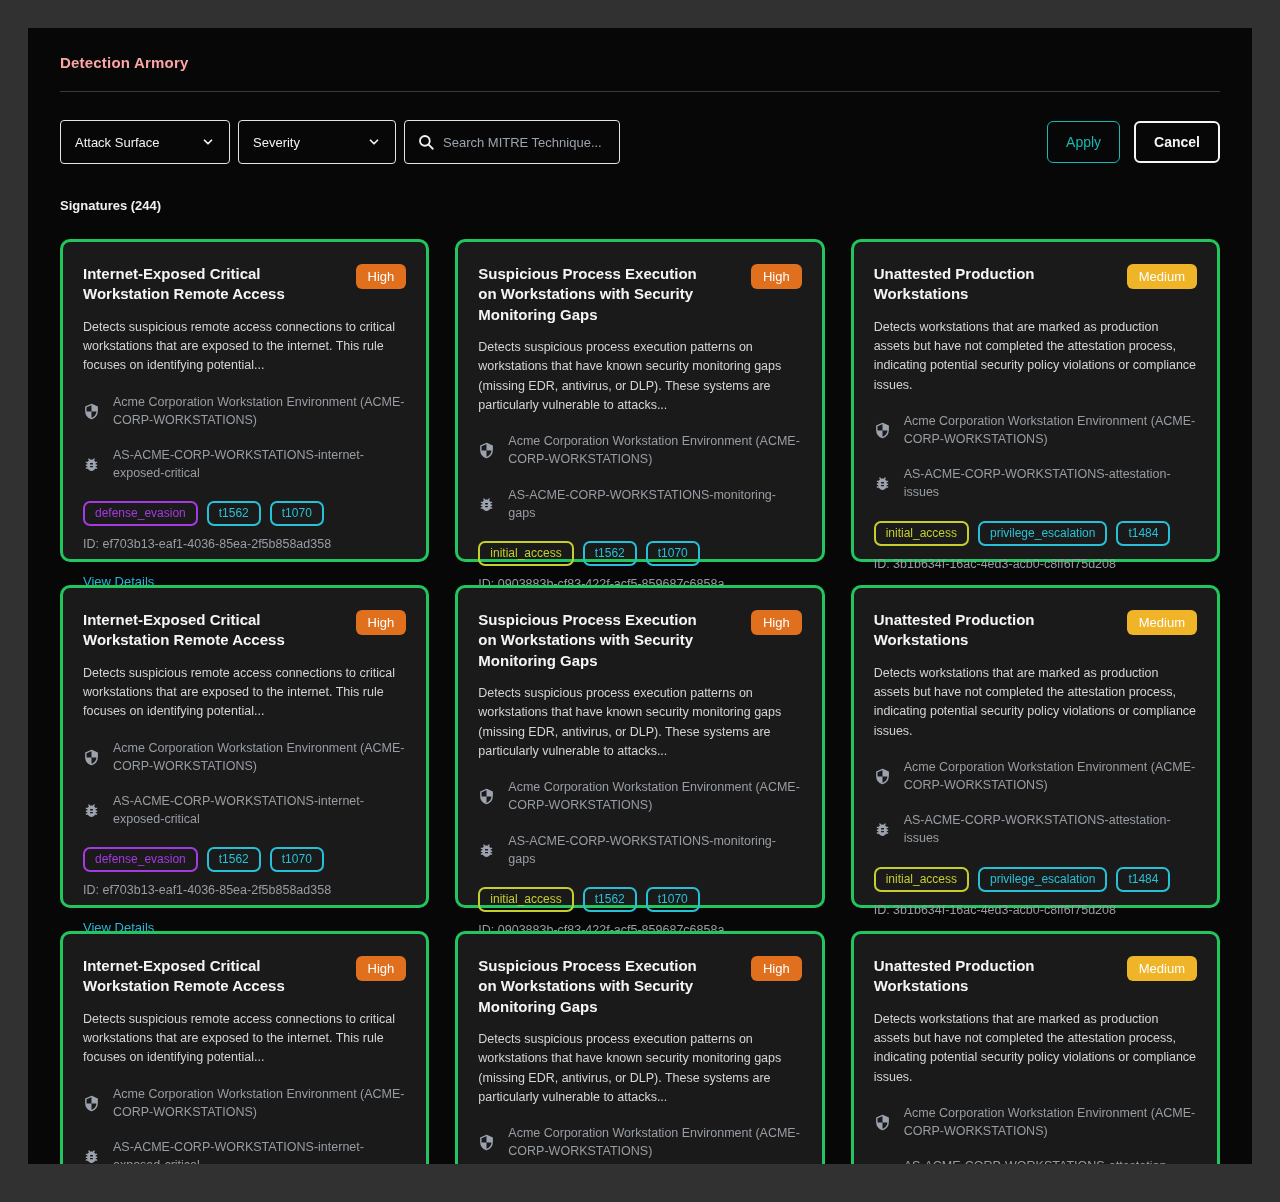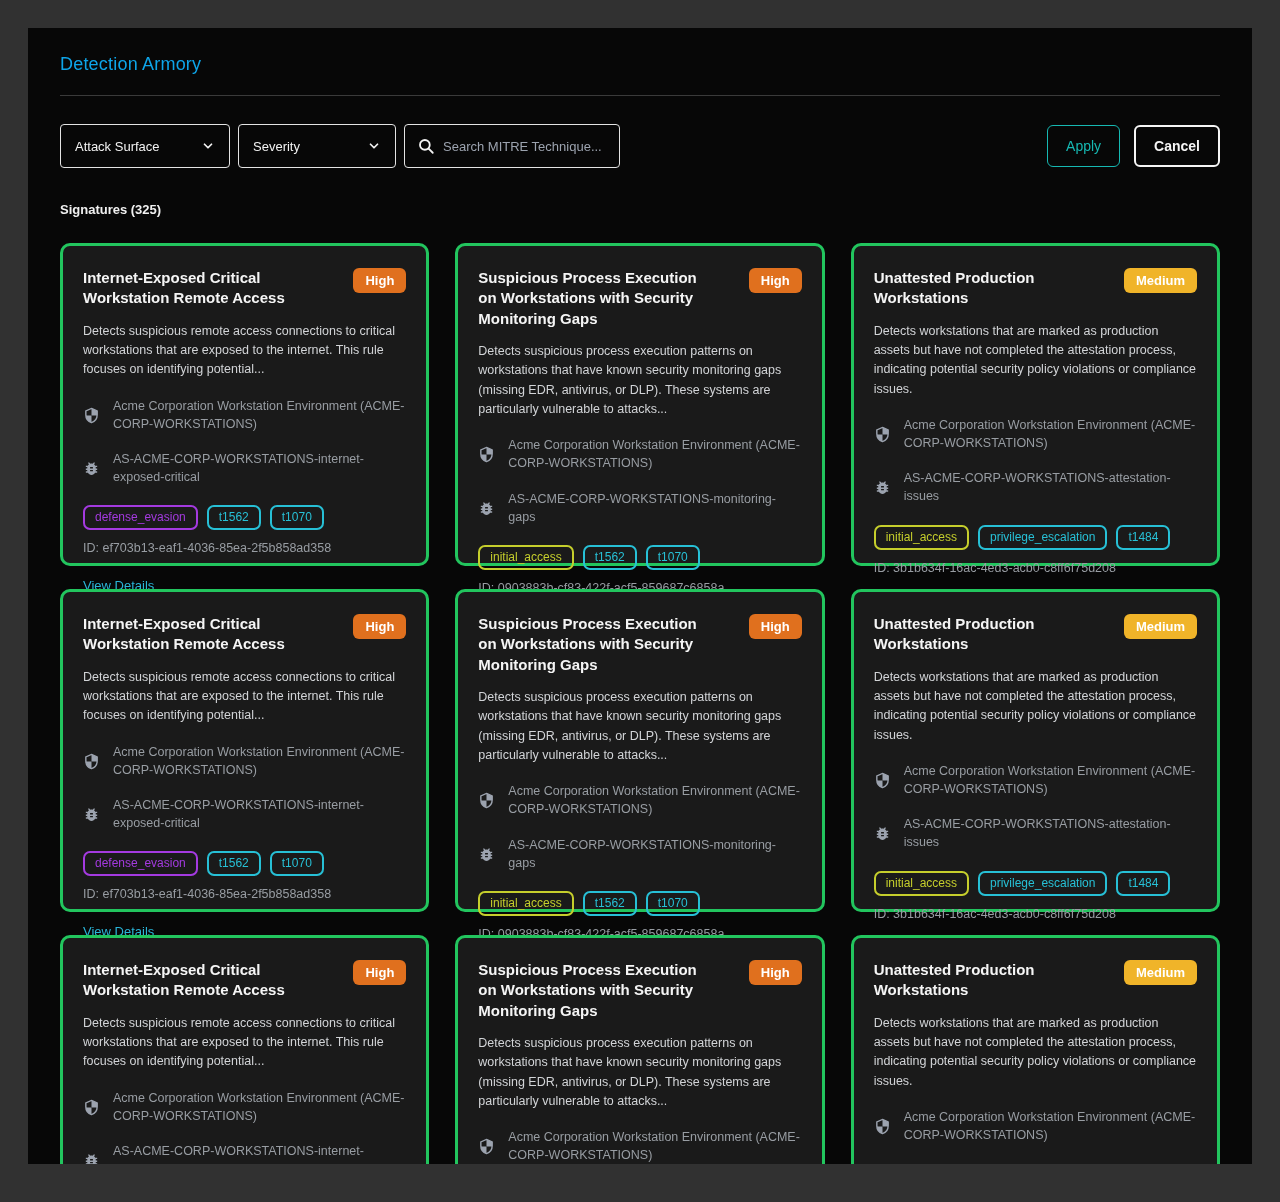--- a/index.html
+++ b/index.html
@@ -13,21 +13,21 @@
     position: absolute;
     left: 28px; top: 28px;
     width: 1224px; height: 1136px;
     background: #070707;
     overflow: hidden;
   }
   .app-inner { padding: 0 32px; }
 
   
   .page-header { padding-top: 26px; }
-  .page-title { color: #0ea5e9; font-size: 18px; font-weight: normal; letter-spacing: .2px; }
+  .page-title { color: #fca5a5; font-size: 15px; font-weight: bold; letter-spacing: .2px; }
   .header-divider { margin-top: 20px; border-bottom: 1px solid #3a3a3a; }
 
   
   .filter-bar { display: flex; align-items: center; margin-top: 28px; gap: 8px; }
   .filter-select {
     height: 44px; border: 1px solid #e3e3e3; border-radius: 4px;
     background: transparent; color: #f2f2f2; font-size: 13px;
     display: flex; align-items: center; justify-content: space-between;
     padding: 0 14px; cursor: pointer; flex: 0 0 auto;
   }
@@ -71,21 +71,21 @@
     border-radius: 10px;
     padding: 22px 20px 28px 20px;
     height: 323px;
   }
   .card-head { display: flex; justify-content: space-between; align-items: flex-start; }
   .card-title {
     color: #f5f5f5; font-size: 15px; font-weight: bold; line-height: 1.35;
     max-width: 230px;
   }
   .badge {
-    border-radius: 6px; padding: 5px 12px; font-size: 13px; font-weight: 700;
+    border-radius: 6px; padding: 5px 12px; font-size: 13px; font-weight: 400;
     color: #ffffff; flex: 0 0 auto;
   }
   .card-desc {
     margin-top: 13px; color: #d2d4d7; font-size: 12.5px; line-height: 1.55;
   }
   .meta-row { display: flex; gap: 13px; align-items: center; margin-top: 17px; }
   .meta-row:first-of-type { margin-top: 21px; }
   .meta-icon { flex: 0 0 auto; margin-top: 1px; display: flex; }
   .meta-text { color: #989da3; font-size: 12.5px; line-height: 1.45; }
   .tag-row { display: flex; gap: 9px; margin-top: 19px; }
@@ -137,21 +137,21 @@
         </span>
         <input type="text" placeholder="Search MITRE Technique..." style="">
       </div>
 
       <div class="btn-group">
         <button class="btn btn-apply">Apply</button>
         <button class="btn btn-cancel">Cancel</button>
       </div>
     </div>
 
-    <div class="section-heading">Signatures (325)</div>
+    <div class="section-heading">Signatures (244)</div>
 
     <div class="grid" id="signature-grid">
   <div class="card">
     <div class="card-head">
       <div class="card-title">Internet-Exposed Critical Workstation Remote Access</div>
       <div class="badge" style="background: rgb(224, 112, 30);">High</div>
     </div>
     <div class="card-desc">Detects suspicious remote access connections to critical workstations that are exposed to the internet. This rule focuses on identifying potential...</div>
     <div class="meta-row">
       <span class="meta-icon">

